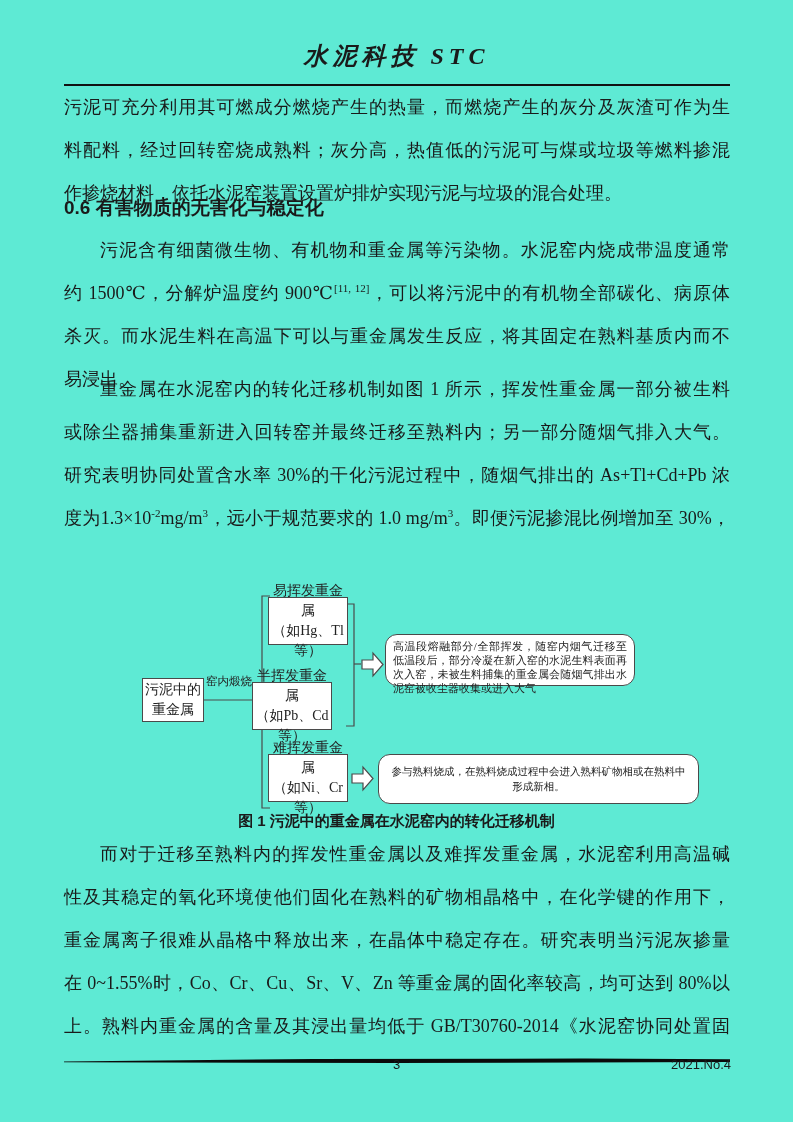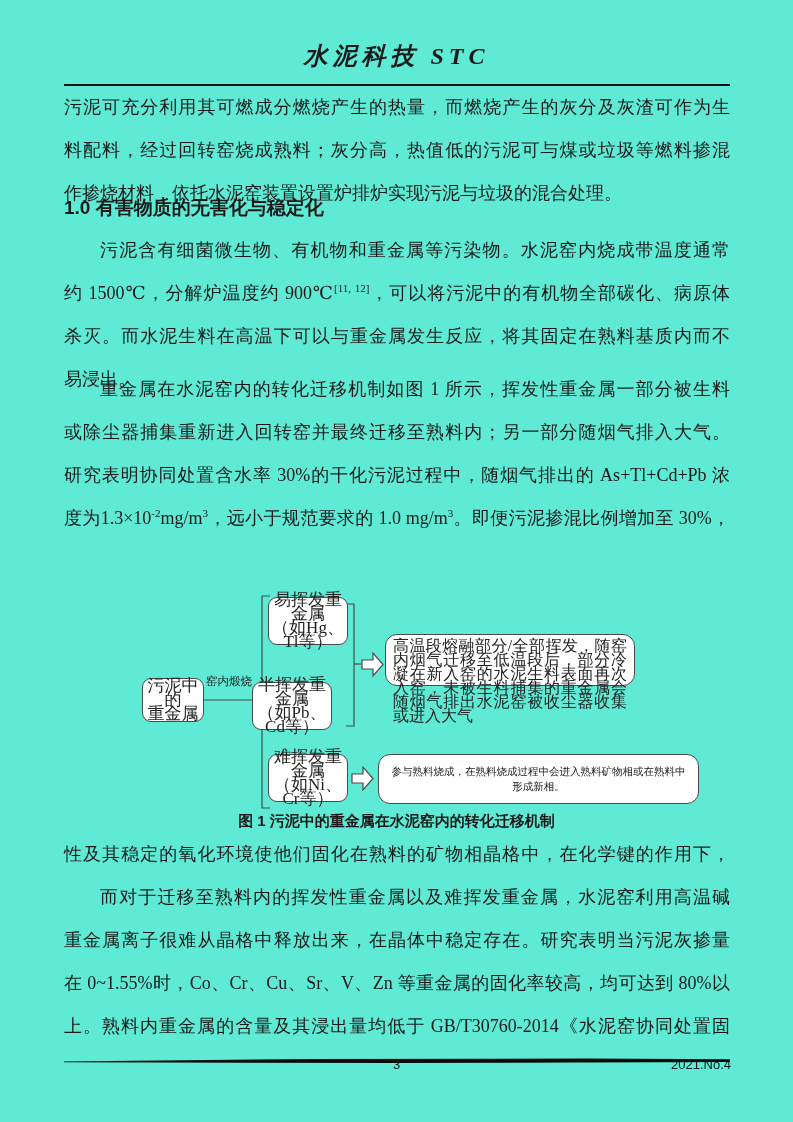--- a/index.html
+++ b/index.html
@@ -34,32 +34,32 @@
     position:absolute;top:195px;left:64px;width:666px;
     font-size:19px;font-weight:bold;
     font-family:"Liberation Sans","DejaVu Sans",sans-serif;
   }
   sup{font-size:11px;line-height:0;}
   
   .figure{position:absolute;top:592px;left:120px;width:560px;height:222px;}
   .figure svg.connectors{position:absolute;top:0;left:0;}
   .fig-box{
     position:absolute;box-sizing:border-box;
-    border:1.2px solid #4a4a4a;border-radius:9px;background:#fff;
+    border:1.2px solid #4a4a4a;border-radius:0;background:#fff;
     display:flex;align-items:center;justify-content:center;text-align:center;
-    font-size:17px;line-height:14px;white-space:pre-line;color:#222;
+    font-size:14px;line-height:20px;white-space:pre-line;color:#222;
     font-family:"Liberation Serif","DejaVu Serif",serif;
   }
   #fig-src{left:22px;top:86px;width:62px;height:44px;}
   #fig-b1{left:148px;top:5px;width:80px;height:48px;}
   #fig-b2{left:132px;top:90px;width:80px;height:48px;}
   #fig-b3{left:148px;top:162px;width:80px;height:48px;}
   #fig-r1{
     left:265px;top:42px;width:250px;height:52px;border-radius:12px;
-    font-size:16px;line-height:14px;text-align:justify;padding:4px 7px;
+    font-size:11px;line-height:14px;text-align:justify;padding:4px 7px;
     display:block;white-space:normal;
   }
   #fig-r2{
     left:258px;top:162px;width:321px;height:50px;border-radius:12px;
     font-size:10.5px;line-height:15px;padding:0 8px;white-space:normal;
   }
   .fig-arrow-label{
     position:absolute;left:86px;top:82px;font-size:11.5px;color:#222;
   }
   .fig-caption{
@@ -85,21 +85,21 @@
 
   <div class="journal-title">水泥科技 STC</div>
   <div class="header-rule"></div>
 
   <div class="para" id="p1">
     <span class="line">污泥可充分利用其可燃成分燃烧产生的热量，而燃烧产生的灰分及灰渣可作为生</span>
     <span class="line">料配料，经过回转窑烧成熟料；灰分高，热值低的污泥可与煤或垃圾等燃料掺混</span>
     <span class="line lastline">作掺烧材料，依托水泥窑装置设置炉排炉实现污泥与垃圾的混合处理。</span>
   </div>
 
-  <div class="section-heading">1.0 有害物质的无害化与稳定化</div>
+  <div class="section-heading">0.6 有害物质的无害化与稳定化</div>
 
   <div class="para" id="p2">
     <span class="line indent">污泥含有细菌微生物、有机物和重金属等污染物。水泥窑内烧成带温度通常</span>
     <span class="line">约 1500℃，分解炉温度约 900℃<sup>[11, 12]</sup>，可以将污泥中的有机物全部碳化、病原体</span>
     <span class="line">杀灭。而水泥生料在高温下可以与重金属发生反应，将其固定在熟料基质内而不</span>
     <span class="line lastline">易浸出。</span>
   </div>
 
   <div class="para" id="p3">
     <span class="line indent">重金属在水泥窑内的转化迁移机制如图 1 所示，挥发性重金属一部分被生料</span>
@@ -133,22 +133,22 @@
 （如Pb、Cd等）</div>
     <div class="fig-box" id="fig-b3">难挥发重金属
 （如Ni、Cr等）</div>
     <div class="fig-box" id="fig-r1">高温段熔融部分/全部挥发，随窑内烟气迁移至低温段后，部分冷凝在新入窑的水泥生料表面再次入窑，未被生料捕集的重金属会随烟气排出水泥窑被收尘器收集或进入大气</div>
     <div class="fig-box" id="fig-r2">参与熟料烧成，在熟料烧成过程中会进入熟料矿物相或在熟料中形成新相。</div>
   </div>
 
   <div class="fig-caption">图 1  污泥中的重金属在水泥窑内的转化迁移机制</div>
 
   <div class="para" id="p4">
+    <span class="line indent">而对于迁移至熟料内的挥发性重金属以及难挥发重金属，水泥窑利用高温碱</span>
     <span class="line">性及其稳定的氧化环境使他们固化在熟料的矿物相晶格中，在化学键的作用下，</span>
-    <span class="line indent">而对于迁移至熟料内的挥发性重金属以及难挥发重金属，水泥窑利用高温碱</span>
     <span class="line">重金属离子很难从晶格中释放出来，在晶体中稳定存在。研究表明当污泥灰掺量</span>
     <span class="line">在 0~1.55%时，Co、Cr、Cu、Sr、V、Zn 等重金属的固化率较高，均可达到 80%以</span>
     <span class="line">上。熟料内重金属的含量及其浸出量均低于 GB/T30760-2014《水泥窑协同处置固</span>
   </div>
 
   <div class="footer-rule">
     <svg width="666" height="6" viewBox="0 0 666 6">
       <polygon points="0,3.4 250,1 520,0.6 666,1.2 666,4 330,5 0,4.2" fill="#0a0a0a"></polygon>
     </svg>
   </div>

